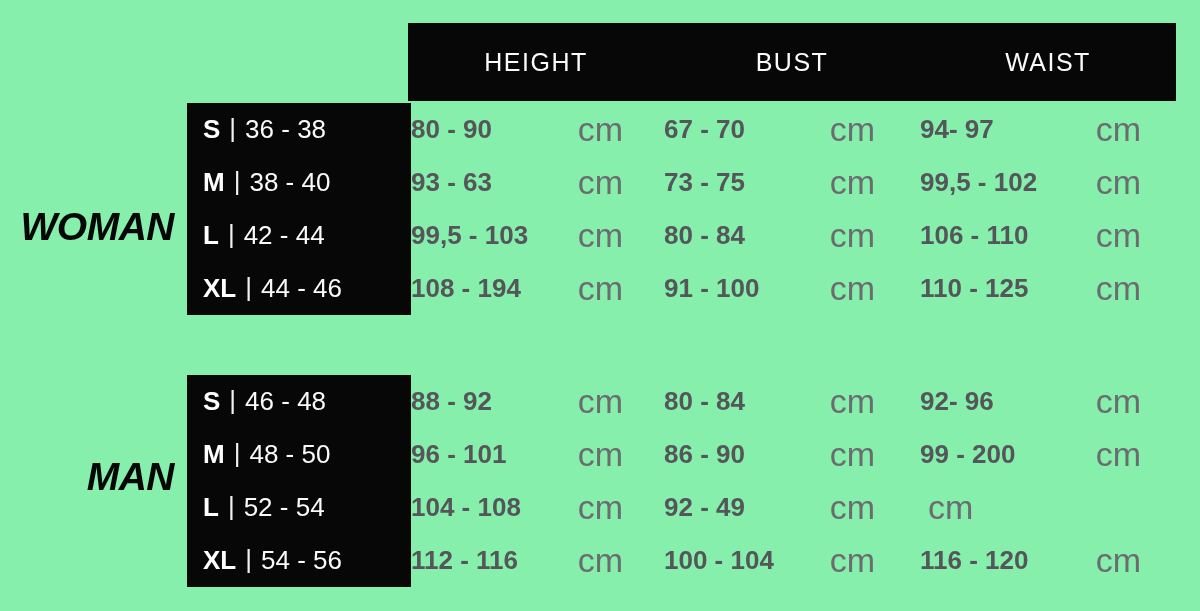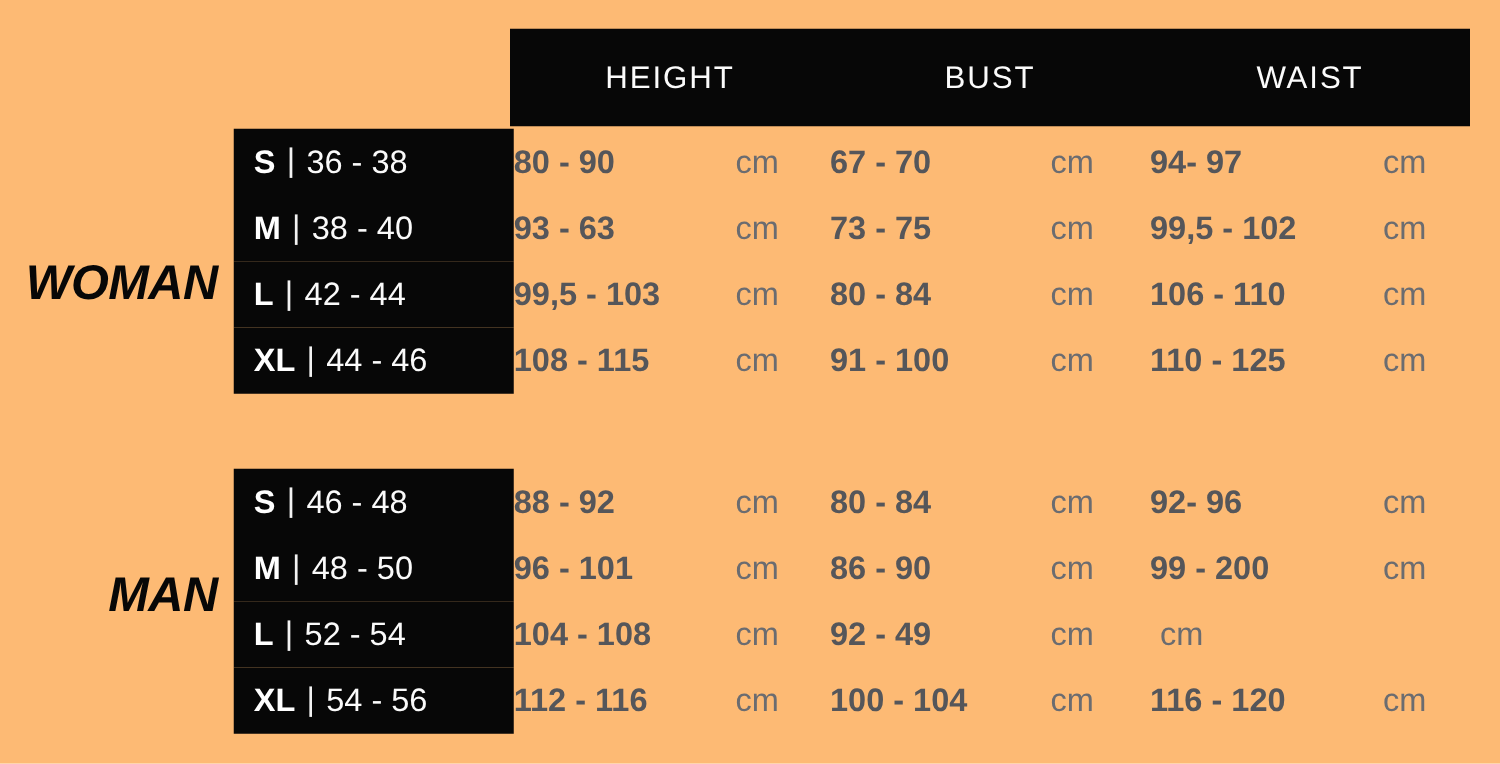--- a/index.html
+++ b/index.html
@@ -1,20 +1,20 @@
 <!DOCTYPE html>
 <html><head>
 <meta charset="utf-8">
 <style>
   html, body { margin: 0; padding: 0; background: #ffffff; }
   .stage {
     position: relative;
     width: 1200px;
     height: 611px;
-    background: #fdba74;
+    background: #86efac;
     font-family: "Liberation Sans", sans-serif;
     overflow: hidden;
   }
 
   
   .header-bar {
     position: absolute;
     left: 408px;
     top: 23px;
     width: 768px;
@@ -92,21 +92,21 @@
   .cell.c-waist  { width: 256px; padding-right: 35px; }
 
   .val {
     font-weight: bold;
     font-size: 26px;
     color: #55565a;
     white-space: nowrap;
   }
   .unit {
     font-weight: normal;
-    font-size: 26px;
+    font-size: 34px;
     color: #6b6c70;
     margin-left: 8px;
   }
 </style>
 </head>
 <body>
 
 <div class="stage">
 
   <div class="header-bar">
@@ -180,21 +180,21 @@
       </div>
     </div>
 
     <div class="srow">
       <div class="size-cell">
         <span class="size-letter">XL</span>
         <span class="size-sep">|</span>
         <span class="size-range">44 - 46</span>
       </div>
       <div class="cell c-height">
-        <span class="val">108 - 115</span>
+        <span class="val">108 - 194</span>
         <span class="unit">cm</span>
       </div>
       <div class="cell c-bust">
         <span class="val">91 - 100</span>
         <span class="unit">cm</span>
       </div>
       <div class="cell c-waist">
         <span class="val">110 - 125</span>
         <span class="unit">cm</span>
       </div>

